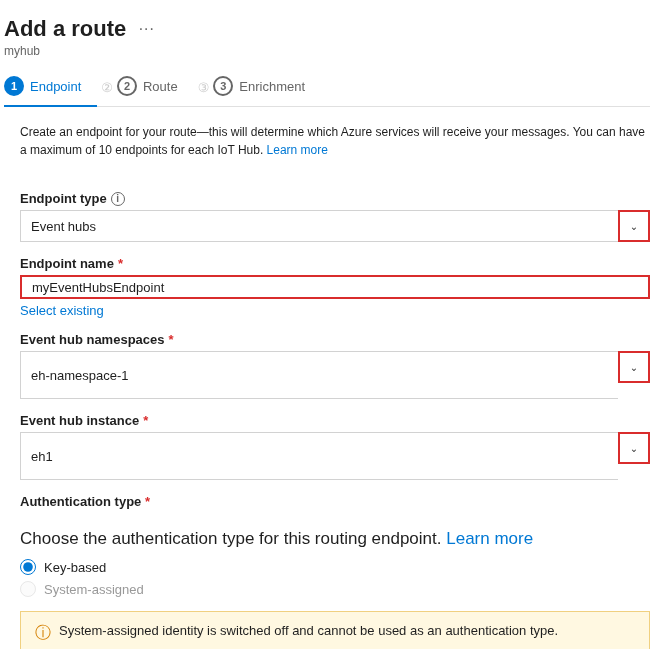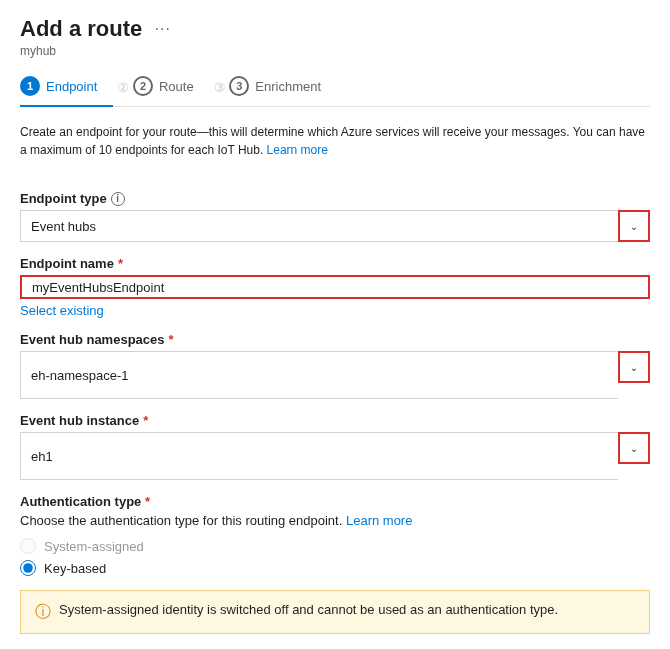--- a/index.html
+++ b/index.html
@@ -7,21 +7,21 @@
       font-family: 'Segoe UI', Arial, sans-serif;
       font-size: 13px;
       color: #1f1f1f;
       background: #fff;
       width: 670px;
       min-height: 649px;
       padding: 0;
     }
 
     .header-area {
-      padding: 16px 20px 0 20px;
+      padding: 16px 20px 0 4px;
     }
 
     .title-row {
       display: flex;
       align-items: center;
       gap: 8px;
       margin-bottom: 2px;
     }
 
     .page-title {
@@ -176,25 +176,25 @@
       text-decoration: none;
       cursor: pointer;
       display: inline-block;
       margin-top: 4px;
     }
 
     .auth-section-title {
       font-size: 13px;
       font-weight: 600;
       color: #1f1f1f;
-      margin-bottom: 4px;
+      margin-bottom: 20px;
     }
 
     .auth-description {
-      font-size: 13px;
+      font-size: 17px;
       color: #1f1f1f;
       margin-bottom: 10px;
     }
 
     .auth-description a {
       color: #0078d4;
       text-decoration: none;
     }
 
     .radio-group {
@@ -382,28 +382,28 @@
     <div class="auth-section-title">
       <span>Authentication type</span>
       <span class="required-star">*</span>
     </div>
     <p class="auth-description">
       <span>Choose the authentication type for this routing endpoint.</span>
       <a href="#">Learn more</a>
     </p>
 
     <div class="radio-group">
+      <label class="radio-item">
+        <input type="radio" name="auth" checked="" style="">
+        <span>Key-based</span>
+      </label>
       <label class="radio-item disabled">
         <input type="radio" name="auth" disabled="" style="">
         <span>System-assigned</span>
       </label>
-      <label class="radio-item">
-        <input type="radio" name="auth" checked="" style="">
-        <span>Key-based</span>
-      </label>
     </div>
   </div>
 
   <div class="warning-box">
     <span class="warning-icon">ⓘ</span>
     <span>System-assigned identity is switched off and cannot be used as an authentication type.</span>
   </div>
 </div>
 
 </body></html>

